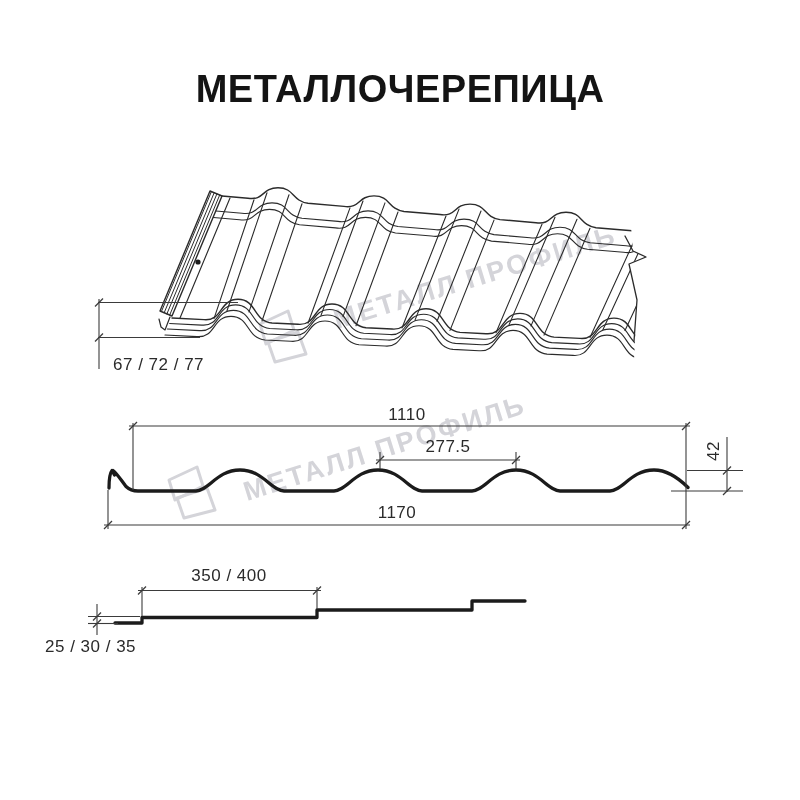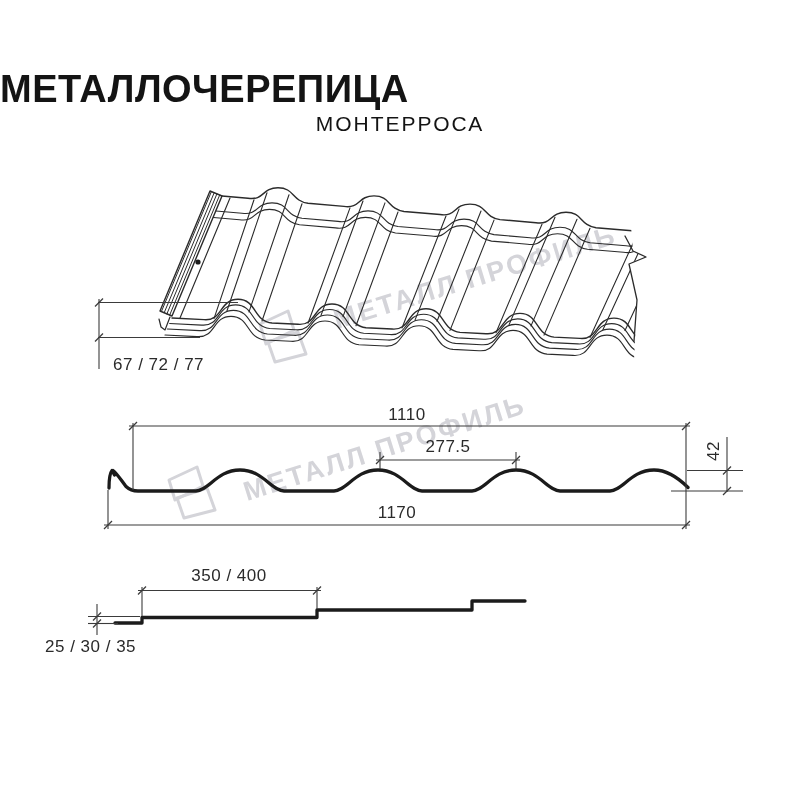--- a/index.html
+++ b/index.html
@@ -1,36 +1,35 @@
 <!DOCTYPE html>
 <html><head>
 <meta charset="utf-8">
 <style>
   html,body{margin:0;padding:0;background:#fff;}
   #stage{position:relative;width:800px;height:800px;background:#fff;overflow:hidden;
          font-family:"Liberation Sans",sans-serif;}
-  #title{position:absolute;top:70px;left:0;right:0;text-align:left;
+  #title{position:absolute;top:70px;left:0;right:0;text-align:center;
          font-size:38px;font-weight:800;letter-spacing:.5px;color:#141414;line-height:1;}
   #subtitle{position:absolute;top:113px;left:0;right:0;text-align:center;
          font-size:21px;font-weight:500;letter-spacing:2px;color:#141414;line-height:1;}
   svg text{font-family:"Liberation Sans",sans-serif;}
   .dim-label{font-size:17px;fill:#2b2b2b;letter-spacing:.5px;}
   .wm-text{font-size:27px;font-weight:600;fill:#d4d4d9;letter-spacing:2.5px;}
   .dimline{stroke:#3b3b3b;stroke-width:1.1;fill:none;}
   .tick{stroke:#3b3b3b;stroke-width:1.2;}
   .thick{stroke:#1b1b1b;stroke-width:3.3;fill:none;stroke-linejoin:round;stroke-linecap:round;}
   .wm-shape{stroke:#d4d4d9;stroke-width:3;fill:none;stroke-linejoin:round;}
   .art{stroke:#2b2b2b;fill:none;stroke-linejoin:round;stroke-linecap:round;}
 </style>
 </head>
 <body>
 
 <div id="stage">
   <div id="title">МЕТАЛЛОЧЕРЕПИЦА</div>
-  <div id="subtitle">МОНТЕРРОСА</div>
 
   <svg width="800" height="800" viewBox="0 0 800 800">
     <defs>
       <clipPath id="cutclip">
         <path d="M95,165 H626 L633,251 L646,257 L629,264 L637,300 L634,360 H95 Z"></path>
       </clipPath>
     </defs>
 
     <g>
       <g transform="translate(254,310)">

